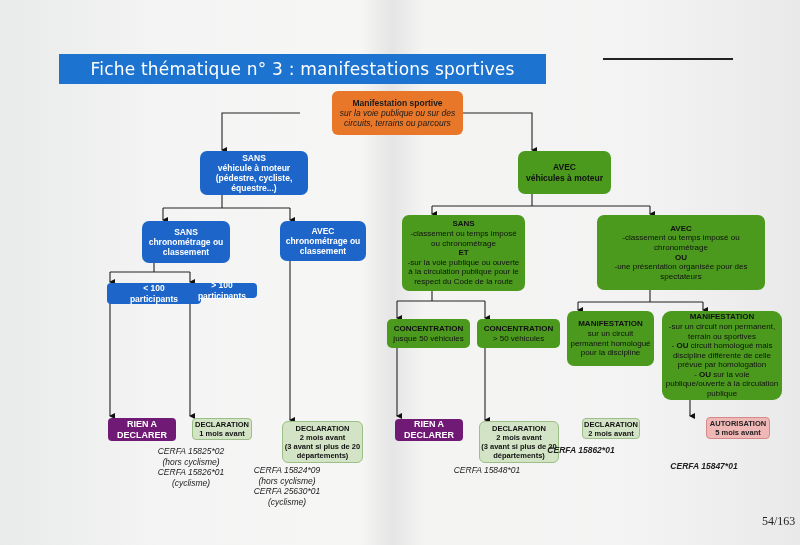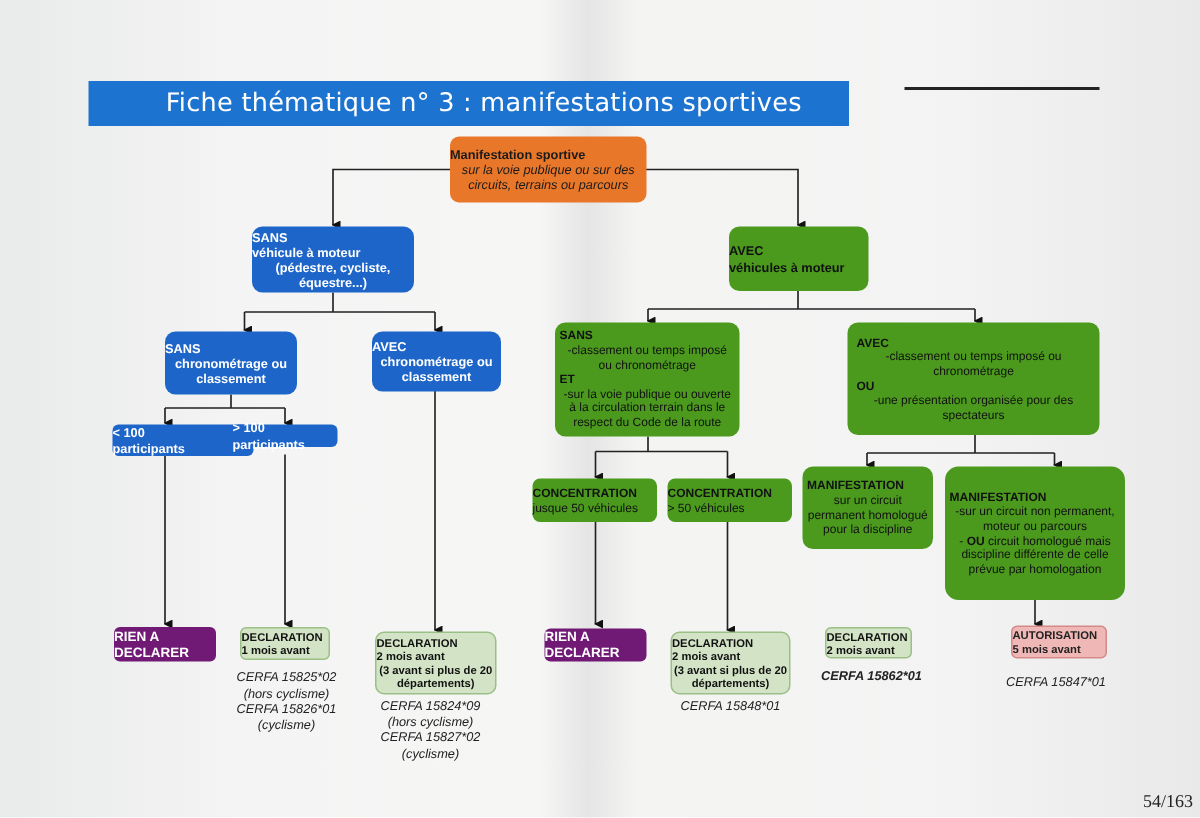--- a/index.html
+++ b/index.html
@@ -4,28 +4,28 @@
 <style>
   html, body { margin:0; padding:0; }
   body {
     width:800px; height:545px; overflow:hidden; position:relative;
     background: linear-gradient(90deg, #e9ebea 0%, #f3f4f3 20%, #f6f6f5 45%, #e4e5e4 49%, #f4f4f3 53%, #f2f3f2 80%, #e8e9e8 100%);
     font-family: "Liberation Sans", sans-serif;
   }
   .title-bar {
     position:absolute; left:59px; top:54px; width:487px; height:30px;
     background:#1d74d0; color:#fff; font-family:"DejaVu Sans", sans-serif;
-    font-size:17px; display:flex; align-items:center; justify-content:center; letter-spacing:0.2px;padding-left:20px;
+    font-size:17px; display:flex; align-items:center; justify-content:center; letter-spacing:0.2px;
   }
   .sign-line { position:absolute; left:603px; top:58px; width:130px; height:2px; background:#222; }
-  .page-num { position:absolute; left:762px; top:527px; font-family:"Liberation Serif", serif; font-size:12px; color:#222; }
+  .page-num { position:absolute; left:762px; top:514px; font-family:"Liberation Serif", serif; font-size:12px; color:#222; }
   .box {
     position:absolute; box-sizing:border-box; border-radius:7px;
-    display:flex; flex-direction:column; align-items:flex-start; justify-content:center;
-    text-align:center; line-height:1.2;
+    display:flex; flex-direction:column; align-items:center; justify-content:center;
+    text-align:center; line-height:1.2;margin-left:32px;
   }
   .orange { background:#e8772a; color:#1b1b1b; font-size:8.5px; border-radius:6px; }
   .blue { background:#1d65c9; color:#fff; font-weight:bold; font-size:8.5px; }
   .green { background:#4b9a1e; color:#111; font-size:8px; }
   .purple { background:#701a75; color:#fff; font-weight:bold; font-size:9px; border-radius:4px; }
   .lgreen { background:#d3e3c6; border:1.5px solid #9bbf86; color:#111; font-weight:bold; font-size:7.5px; border-radius:4px; }
   .pink { background:#efb7b5; border:1.5px solid #d48a88; color:#222; font-weight:bold; font-size:7.5px; border-radius:4px; }
   .b { font-weight:bold; }
   .i { font-style:italic; }
   .cerfa { position:absolute; font-style:italic; font-size:8.5px; color:#222; text-align:center; line-height:1.25; }
@@ -106,21 +106,21 @@
 
 <div class="box green" style="left:486px;top:151px;width:93px;height:43px;font-size:8.5px;">
   <span class="b">AVEC</span>
   <span class="b">véhicules à moteur</span>
 </div>
 
 <div class="box green" style="left:370px;top:215px;width:123px;height:76px;padding:0 3px;">
   <span class="b">SANS</span>
   <span>-classement ou temps imposé ou chronométrage</span>
   <span class="b">ET</span>
-  <span>-sur la voie publique ou ouverte à la circulation terrain dans le respect du Code de la route</span>
+  <span>-sur la voie publique ou ouverte à la circulation publique pour le respect du Code de la route</span>
 </div>
 
 <div class="box green" style="left:565px;top:215px;width:168px;height:75px;padding:0 6px;">
   <span class="b">AVEC</span>
   <span>-classement ou temps imposé ou chronométrage</span>
   <span class="b">OU</span>
   <span>-une présentation organisée pour des spectateurs</span>
 </div>
 
 <div class="box green" style="left:355px;top:319px;width:83px;height:29px;border-radius:5px;">
@@ -133,22 +133,23 @@
   <span>&gt; 50 véhicules</span>
 </div>
 
 <div class="box green" style="left:535px;top:311px;width:87px;height:55px;padding:0 3px;">
   <span class="b">MANIFESTATION</span>
   <span>sur un circuit permanent homologué pour la discipline</span>
 </div>
 
 <div class="box green" style="left:630px;top:311px;width:120px;height:89px;padding:0 3px;border-radius:9px;">
   <span class="b">MANIFESTATION</span>
-  <span>-sur un circuit non permanent, moteur ou parcours</span>
+  <span>-sur un circuit non permanent, terrain ou sportives</span>
   <span><span>- </span><span class="b">OU</span> <span>circuit homologué mais discipline différente de celle prévue par homologation</span></span>
+  <span><span>- </span><span class="b">OU</span> <span>sur la voie publique/ouverte à la circulation publique</span></span>
 </div>
 
 <div class="box purple" style="left:76px;top:418px;width:68px;height:23px;">
   <span>RIEN A</span>
   <span>DECLARER</span>
 </div>
 
 <div class="box lgreen" style="left:160px;top:418px;width:60px;height:22px;">
   <span>DECLARATION</span>
   <span>1 mois avant</span>
@@ -161,21 +162,21 @@
 </div>
 
 <div class="box lgreen" style="left:250px;top:421px;width:81px;height:42px;border-radius:6px;">
   <span>DECLARATION</span>
   <span>2 mois avant</span>
   <span>(3 avant si plus de 20 départements)</span>
 </div>
 <div class="cerfa" style="left:244px;top:465px;width:86px;">
   <div>CERFA 15824*09</div>
   <div>(hors cyclisme)</div>
-  <div>CERFA 15827*02</div>
+  <div>CERFA 25630*01</div>
   <div>(cyclisme)</div>
 </div>
 
 <div class="box purple" style="left:363px;top:419px;width:68px;height:22px;">
   <span>RIEN A</span>
   <span>DECLARER</span>
 </div>
 
 <div class="box lgreen" style="left:447px;top:421px;width:80px;height:42px;border-radius:6px;">
   <span>DECLARATION</span>
@@ -191,17 +192,17 @@
   <span>2 mois avant</span>
 </div>
 <div class="cerfa" style="left:538px;top:445px;width:86px;font-weight:bold;">
   <div>CERFA 15862*01</div>
 </div>
 
 <div class="box pink" style="left:674px;top:417px;width:64px;height:22px;">
   <span>AUTORISATION</span>
   <span>5 mois avant</span>
 </div>
-<div class="cerfa" style="left:660px;top:449px;width:88px;">
+<div class="cerfa" style="left:660px;top:461px;width:88px;font-weight:bold;">
   <div>CERFA 15847*01</div>
 </div>
 
 <div class="page-num">54/163</div>
 
 </body></html>

